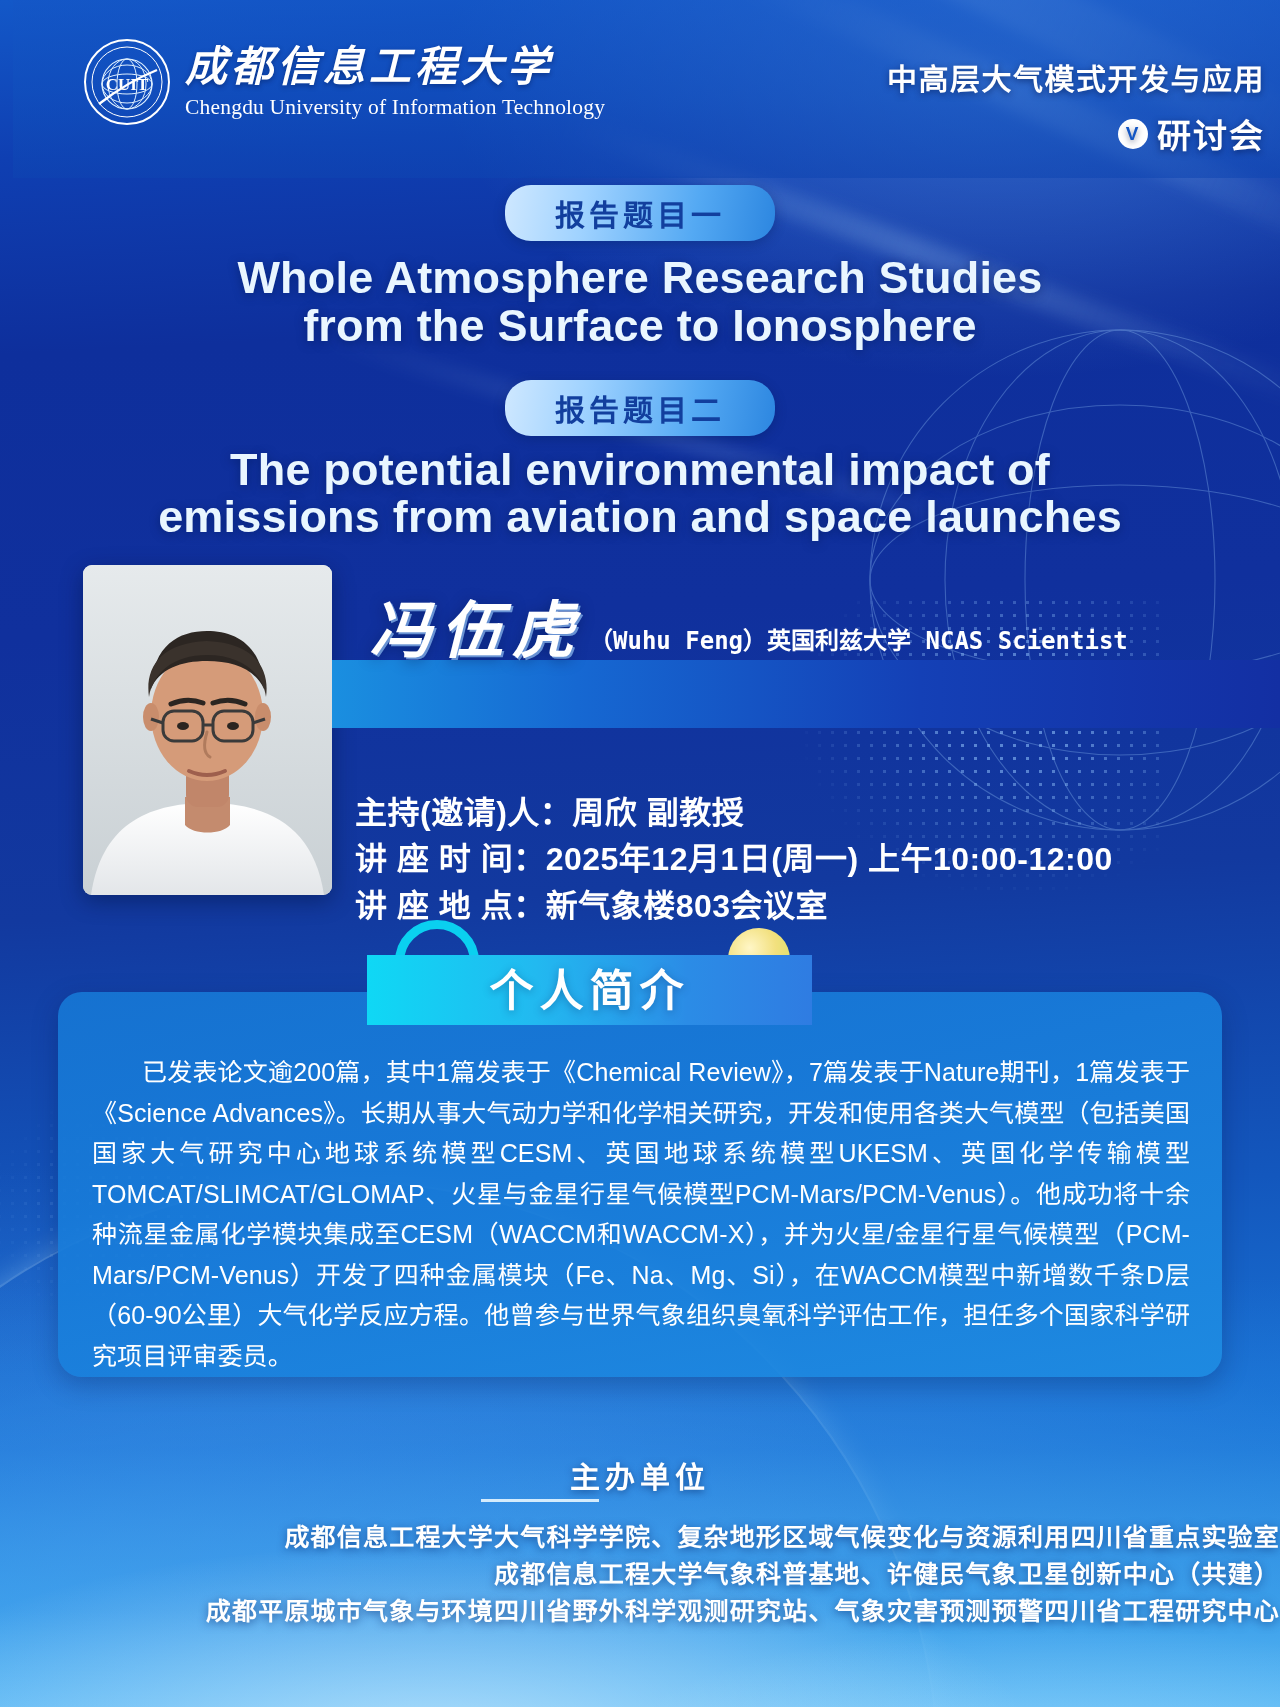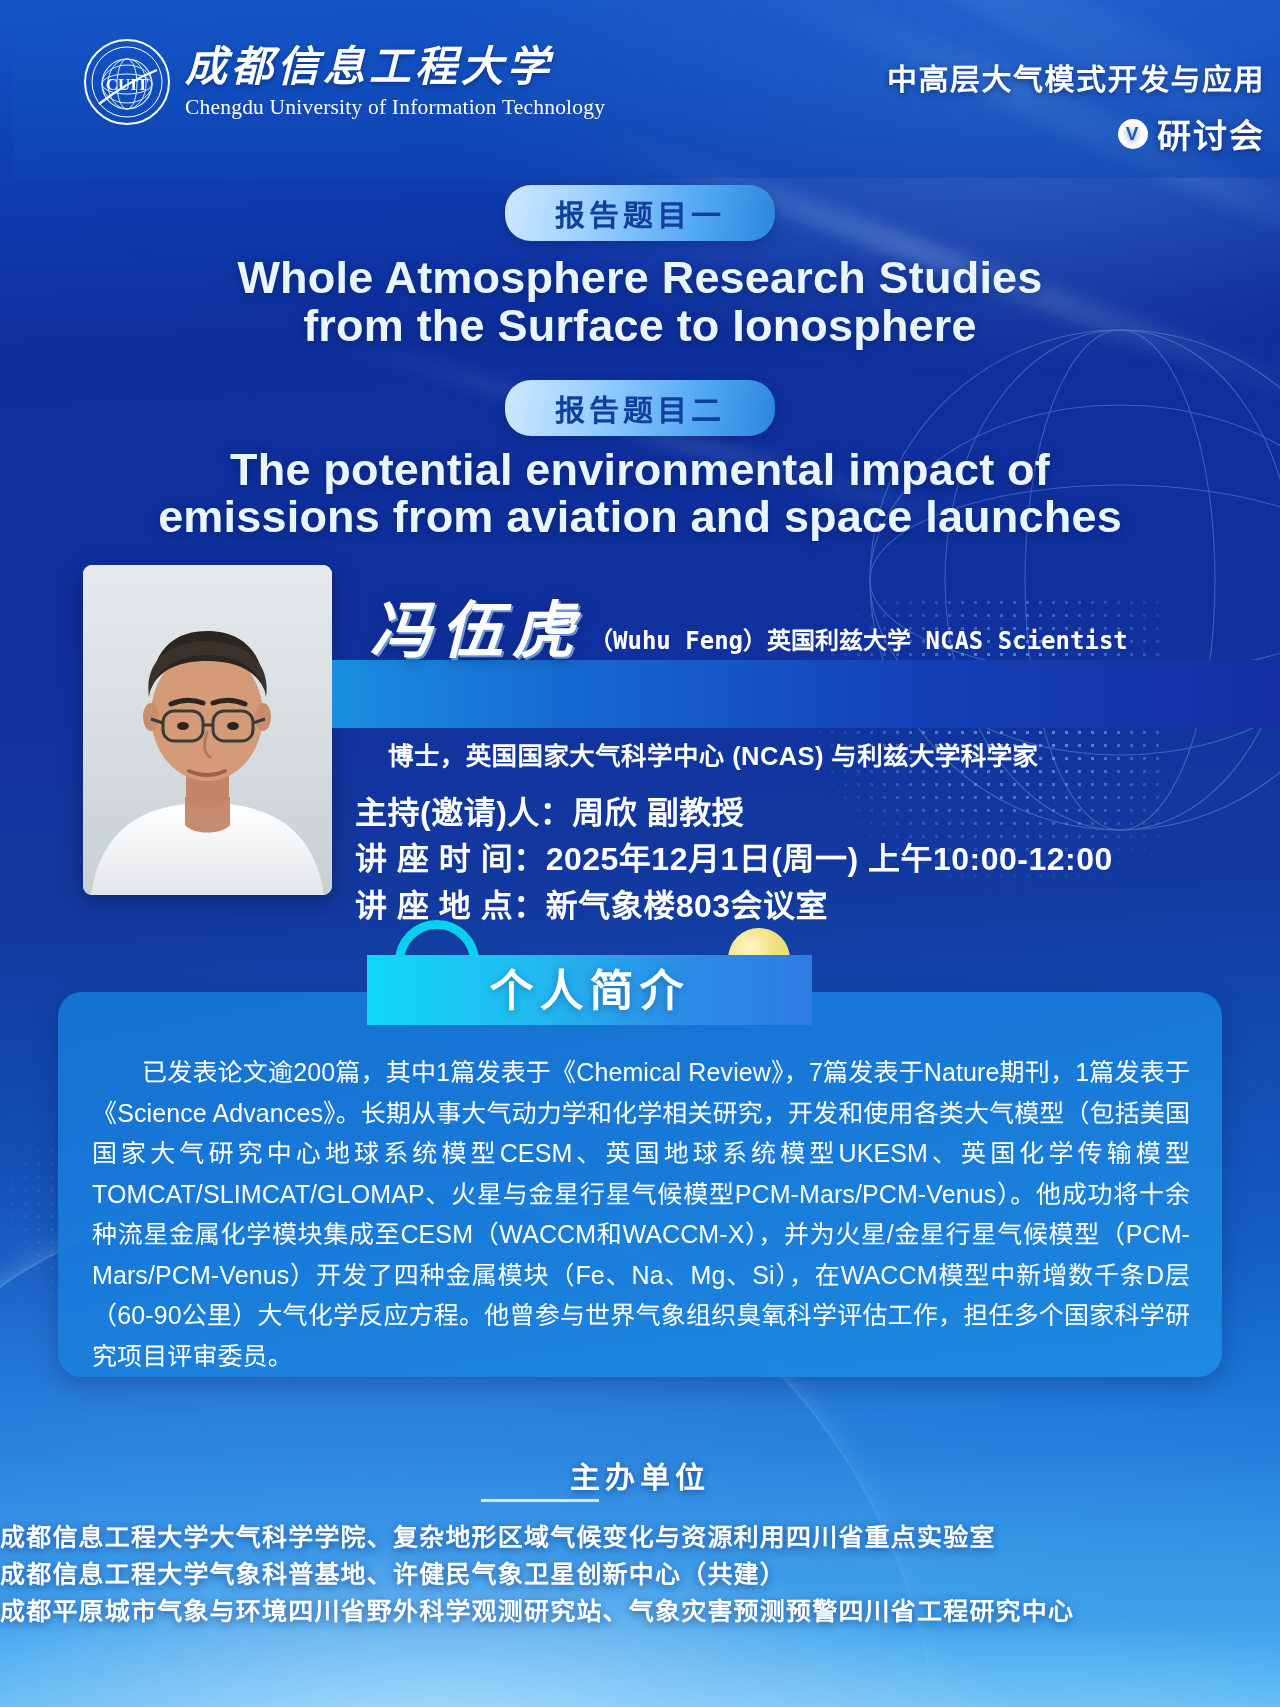--- a/index.html
+++ b/index.html
@@ -178,21 +178,21 @@
   .host-title {
     position:absolute; left:0; top:16px; width:1280px; text-align:center;
     color:#ffffff; font-size:30px; font-weight:700; letter-spacing:5px;
     text-shadow: 0 2px 7px rgba(0,30,90,.55);
   }
   .host-rule {
     position:absolute; left:50%; transform:translateX(-50%); top:62px;
     width:118px; height:3px; background:rgba(235,248,255,.88);
   }
   .host-list {
-    position:absolute; left:0; top:82px; width:1280px; text-align:left;
+    position:absolute; left:0; top:82px; width:1280px; text-align:right;
     color:#ffffff; font-size:25px; font-weight:700; line-height:1.48;
     letter-spacing:1.2px;
     text-shadow: 0 2px 8px rgba(0,30,100,.55);
   }
 </style>
 </head>
 <body>
 
 <div id="poster">
 
@@ -312,21 +312,20 @@
     </svg>
   </div>
 
   <div class="namebar"></div>
 
   <div class="speaker-name">
     <span class="sn-cn">冯伍虎</span>
     <span class="sn-en">（Wuhu Feng）英国利兹大学 NCAS Scientist</span>
   </div>
 
-  <div class="speaker-sub">博士，英国国家大气科学中心 (NCAS) 与利兹大学科学家</div>
 
   <div class="meta">
     <div class="meta-row">主持(邀请)人：周欣  副教授</div>
     <div class="meta-row">讲 座 时 间：2025年12月1日(周一) 上午10:00-12:00</div>
     <div class="meta-row">讲 座 地 点：新气象楼803会议室</div>
   </div>
 
   <div class="bio-card"></div>
   <div class="bio-ring"></div>
   <div class="bio-dot"></div>

